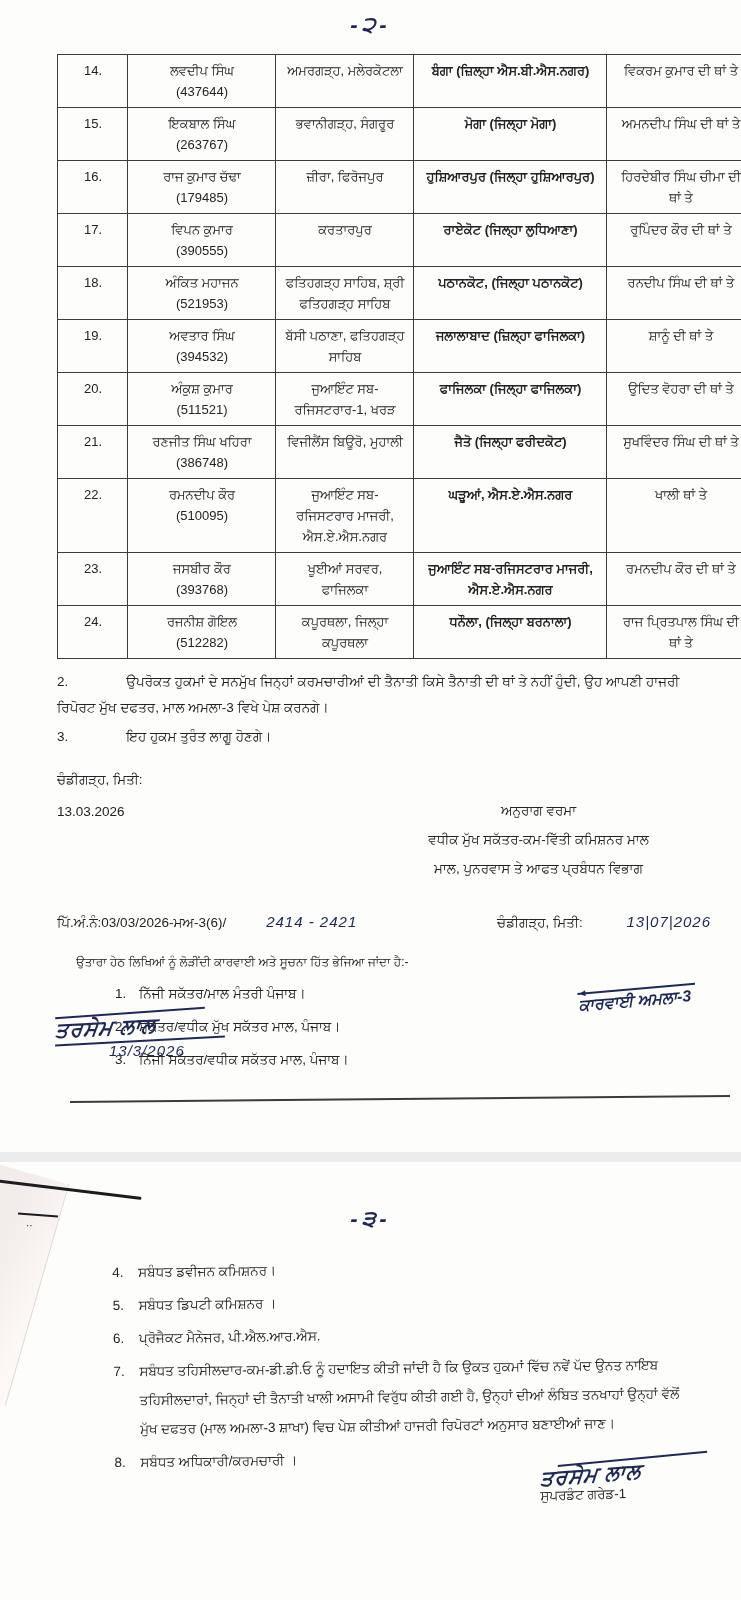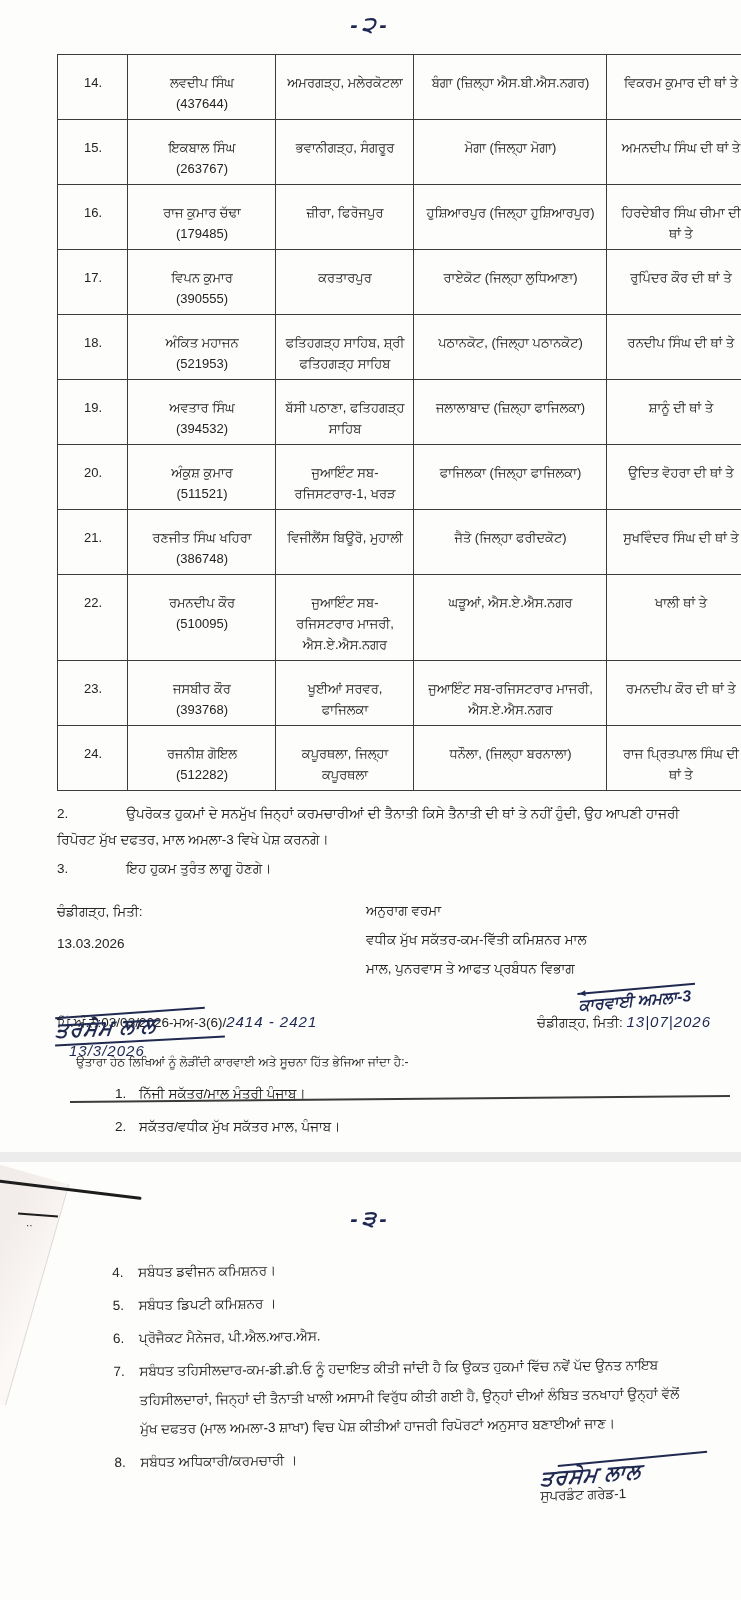--- a/index.html
+++ b/index.html
@@ -20,42 +20,42 @@
   }
   .pagenum2{padding-top:12px;}
   .pagenum3{padding-top:44px;}
 
   
   table.postings{
     margin:16px 0 0 57px;width:644px;border-collapse:collapse;
     font-size:13px;table-layout:fixed;
   }
   table.postings td{
-    border:1.6px solid #3c3c3c;padding:17px 8px 5px 9px;
+    border:1.6px solid #3c3c3c;padding:5px 8px 5px 9px;
     vertical-align:top;line-height:21px;word-wrap:break-word;text-align:center;
   }
   td.c-no{width:52px;text-align:center;padding-left:2px;padding-right:2px;}
   td.c-name{width:130px;}
   td.c-from{width:120px;}
-  td.c-to{width:175px;}
+  td.c-to{width:175px;font-weight:bold;}
   td.c-remark{width:130px;}
 
   
   .para{margin:10px 40px 0 57px;font-size:13.5px;line-height:26px;}
   .para .para-no{display:inline-block;}
   .para .para-gap{display:inline-block;width:58px;}
   .para3{margin-top:3px;}
 
   .sign-row{display:flex;justify-content:space-between;margin:14px 30px 0 57px;}
   .sign-left{font-size:13.5px;line-height:32px;}
-  .sign-right{width:345px;text-align:left;font-size:13.5px;line-height:29px;}
+  .sign-right{width:345px;text-align:center;font-size:13.5px;line-height:29px;margin-top:32px;}
 
   .endorse-row{display:flex;justify-content:space-between;margin:30px 30px 0 57px;font-size:13.5px;}
   .hw{color:#1d2752;font-style:italic;}
-  .hw-num{font-size:15px;letter-spacing:1px;}
+  .hw-num{font-size:15px;letter-spacing:1px;padding-left:40px;}
 
   .copy-line{margin:24px 30px 0 76px;font-size:12px;}
   .recipients{margin:8px 0 0 115px;font-size:13.5px;}
   .recipients .li{display:flex;line-height:33px;}
   .recipients .li-no{width:24px;}
 
   
   .p3-items{margin:26px 0 0 112px;width:582px;font-size:13.5px;
     transform:rotate(-0.7deg);transform-origin:left top;}
   .p3-items .li{display:flex;line-height:29px;margin-bottom:4px;}

